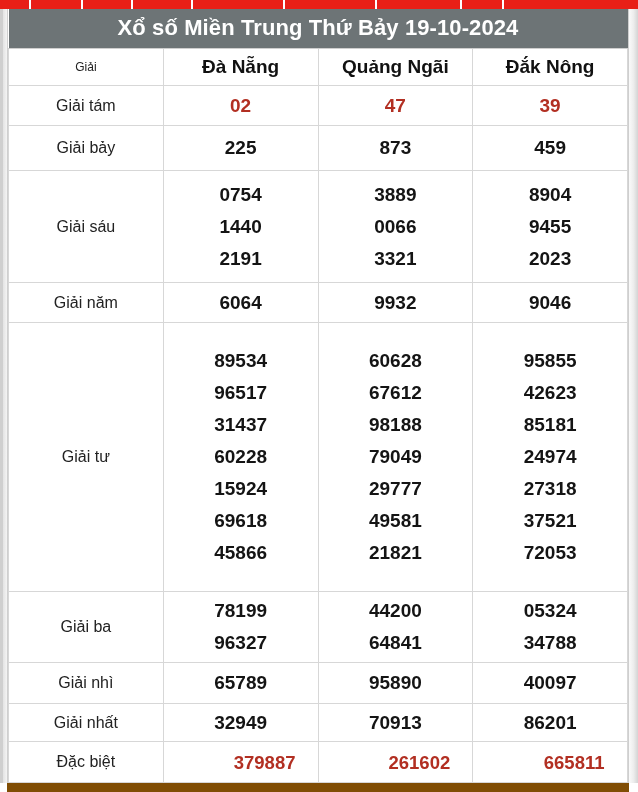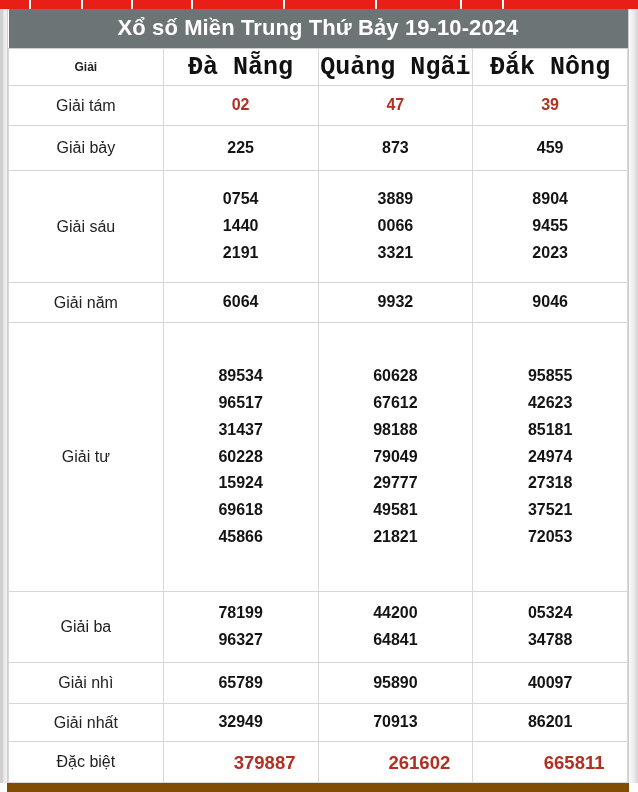--- a/index.html
+++ b/index.html
@@ -101,39 +101,38 @@
 
   
   .col-head {
     height: 37px;
     font-weight: bold;
     color: #111111;
     background: #ffffff;
   }
   .col-head.prize-head {
     font-size: 12px;
-    font-weight: bold;
+    font-weight: normal;
     color: #222222;
   }
   .col-head.prov-head {
-    font-size: 25px;
-    font-family: Liberation Mono, monospace;
+    font-size: 19px;
   }
 
   
   .prize-label {
     font-size: 16px;
     font-weight: normal;
     color: #222222;
     width: 69px;
   }
 
   
   .num {
-    font-size: 16px;
+    font-size: 19px;
     font-weight: bold;
     color: #141414;
     line-height: 1.68;
     white-space: pre-line;
   }
   .num.accent {
     color: #b22f22;
   }
   .num.big {
     font-size: 18.5px;

